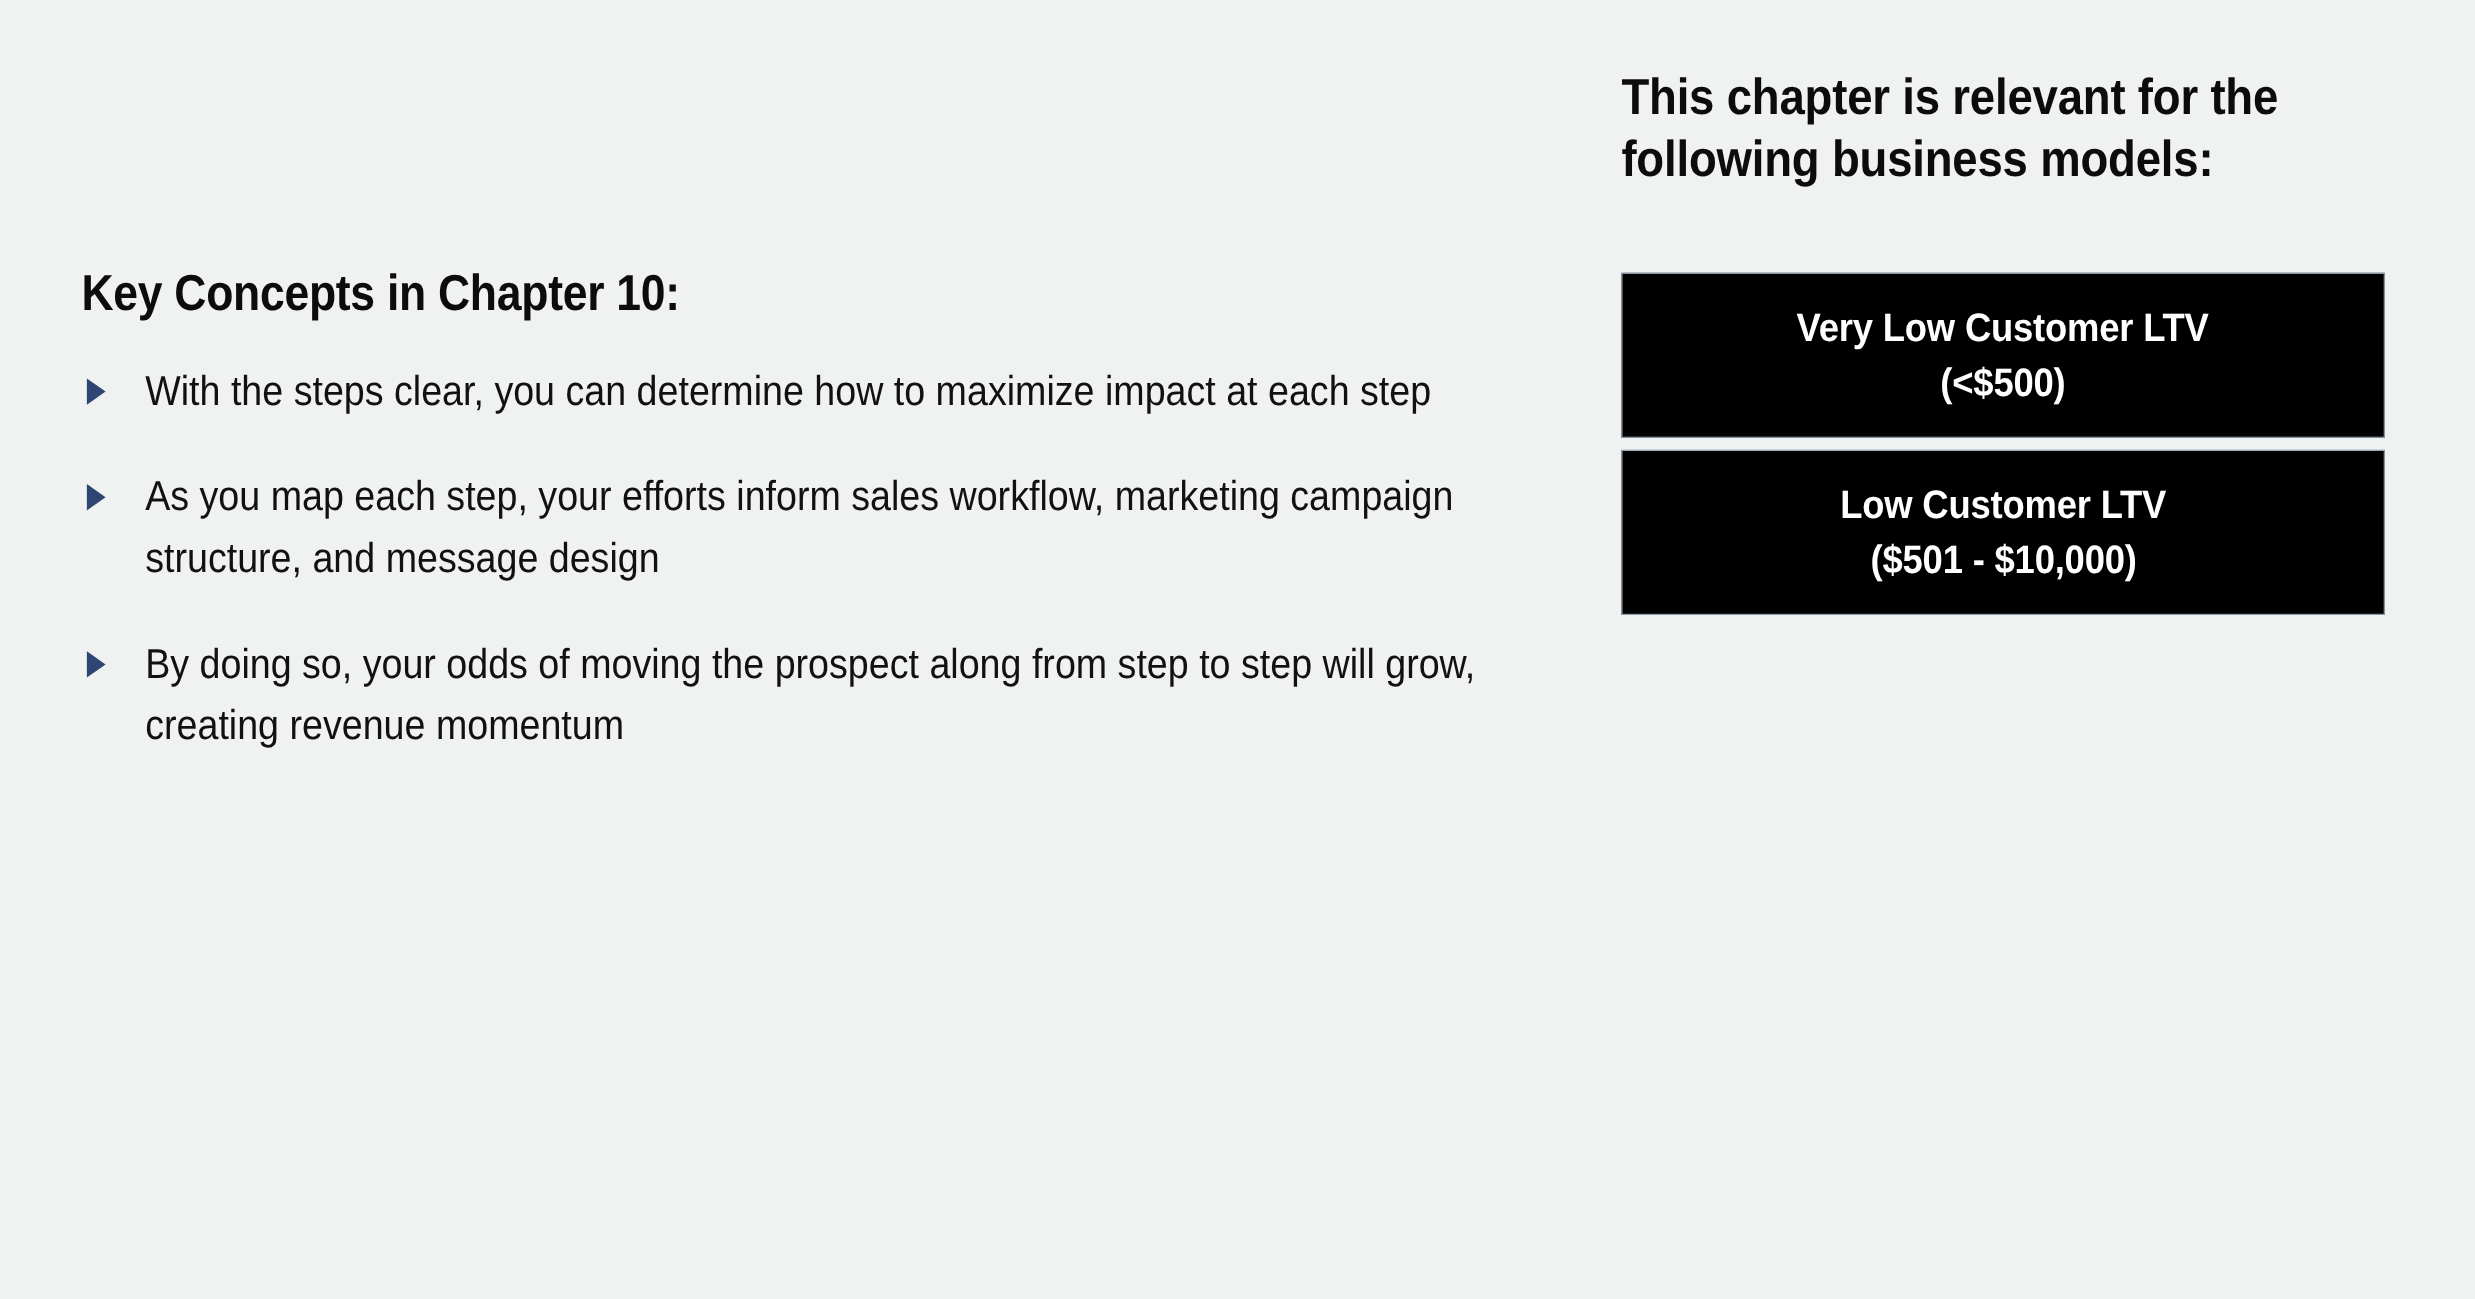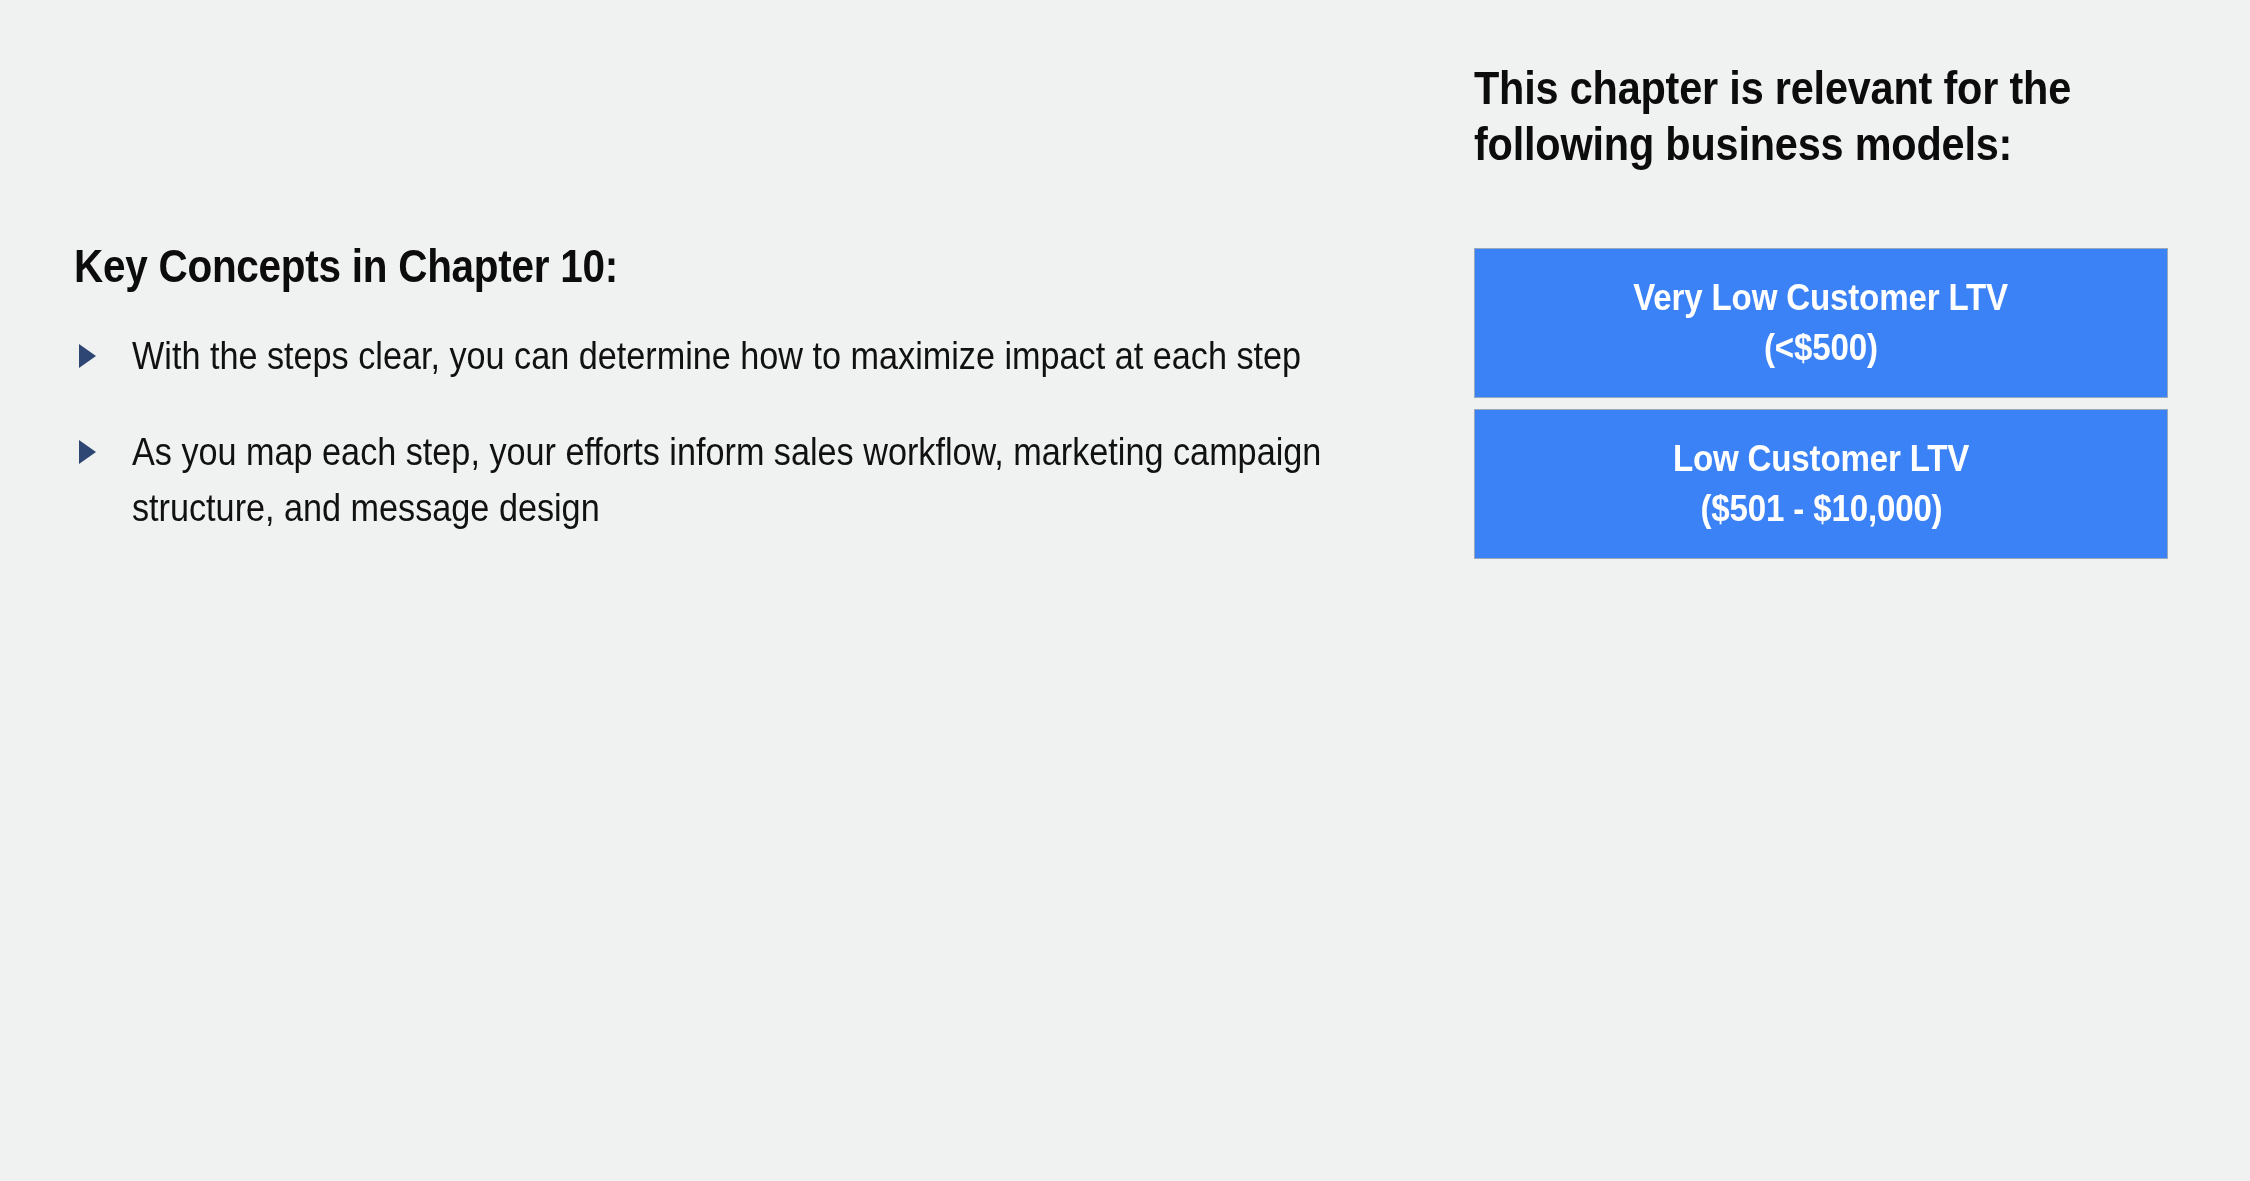--- a/index.html
+++ b/index.html
@@ -104,21 +104,21 @@
   }
 
   .model-boxes {
     position: absolute;
     left: 0;
     top: 188px;
     width: 694px;
   }
 
   .model-box {
-    background: #3b82f6;
+    background: #000000;
     border: 1px solid #9aa8bb;
     box-sizing: border-box;
     height: 150px;
     margin-bottom: 11px;
     display: flex;
     flex-direction: column;
     align-items: center;
     justify-content: center;
     text-align: center;
   }
@@ -145,20 +145,24 @@
 
     <ul class="bullet-list">
       <li class="bullet-item">
         <span class="bullet-marker"></span>
         <span class="bullet-text">With the steps clear, you can determine how to maximize impact at each step</span>
       </li>
       <li class="bullet-item">
         <span class="bullet-marker"></span>
         <span class="bullet-text">As you map each step, your efforts inform sales workflow, marketing campaign structure, and message design</span>
       </li>
+      <li class="bullet-item">
+        <span class="bullet-marker"></span>
+        <span class="bullet-text">By doing so, your odds of moving the prospect along from step to step will grow, creating revenue momentum</span>
+      </li>
     </ul>
   </div>
 
   <div class="right-col">
     <div class="right-title">
       <div>This chapter is relevant for the</div>
       <div>following business models:</div>
     </div>
 
     <div class="model-boxes">

